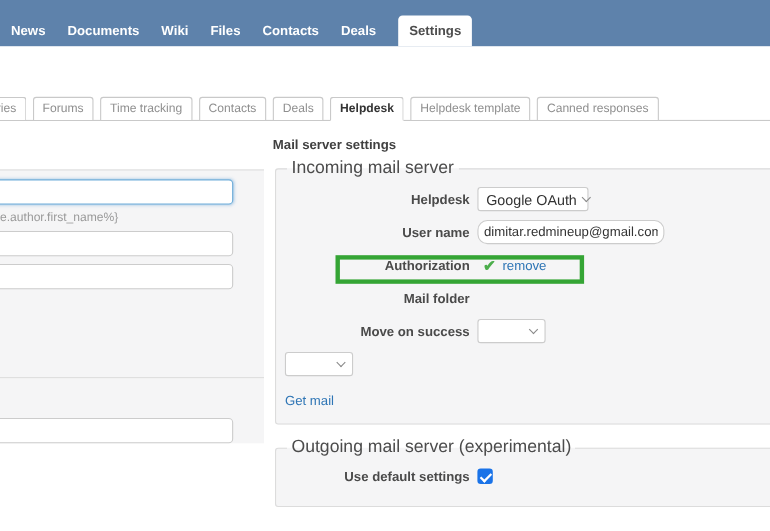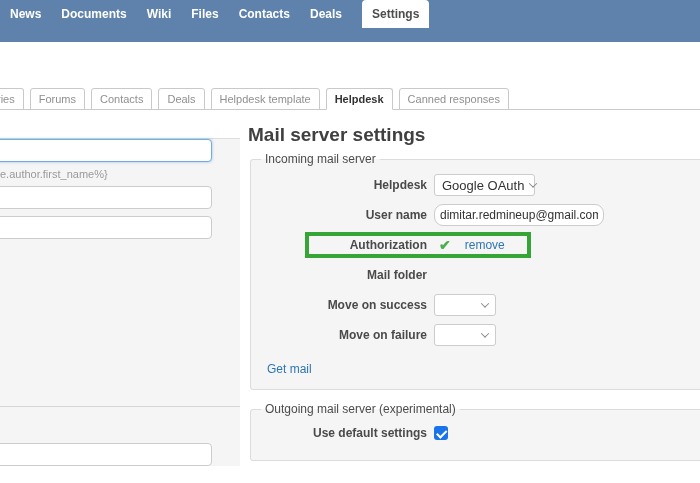--- a/index.html
+++ b/index.html
@@ -9,20 +9,21 @@
     background: #ffffff;
     color: #333;
     position: relative;
   }
 
   
   .topnav {
     height: 42px;
     background: #5e82ab;
     display: flex;
+    align-items: flex-end;
     padding-left: 10px;
   }
   .topnav .nav-item {
     color: #fff;
     font-size: 12px;
     font-weight: bold;
     height: 28px;
     line-height: 28px;
     margin-right: 20px;
     cursor: pointer;
@@ -71,25 +72,26 @@
     font-weight: bold;
     border-bottom: 1px solid #fff;
   }
 
   
   .content { display: flex; height: 373px; }
 
   
   .left-pane { width: 240px; flex: 0 0 240px; position: relative; }
   .left-box1 {
-    margin-top: 28px;
-    height: 269px;
+    margin-top: 44px;
+    height: 190px;
     background: #f5f5f6;
     border-top: 1px solid #dddddd;
     border-bottom: 1px solid #d6d6d6;
+    padding-top: 8px;
   }
   .left-box2 {
     height: 59px;
     background: #f5f5f6;
     padding-top: 36px;
   }
   .lf-input {
     display: block;
     width: 232px;
     margin-left: -20px;
@@ -112,34 +114,34 @@
     color: #9a9a9a;
     margin: 6px 0 6px 0;
     white-space: nowrap;
     overflow: hidden;
   }
   .lf-gap { height: 7px; }
 
   
   .main-pane { flex: 1 1 auto; min-width: 0; position: relative; }
   .page-title {
-    font-size: 19px;
+    font-size: 12px;
     font-weight: bold;
     color: #404040;
     margin: 14px 0 0 8px;
   }
   fieldset.box {
     margin: 6px -15px 0 10px;
     border: 1px solid #dcdcdc;
     border-radius: 3px;
     background: #f5f5f6;
     padding: 4px 0 10px 8px;
   }
   fieldset.box legend {
-    font-size: 12px;
+    font-size: 16px;
     color: #4c4c4c;
     padding: 0 4px;
     margin-left: 2px;
   }
   .setting-row { display: flex; align-items: center; height: 30px; }
   .row-label {
     width: 168px;
     flex: 0 0 168px;
     text-align: right;
     font-size: 12px;
@@ -189,21 +191,20 @@
     font-size: 14px;
     font-weight: bold;
     margin: 0 6px 0 5px;
     line-height: 1;
   }
   a.link {
     color: #2e75b5;
     font-size: 12px;
     text-decoration: none;
     cursor: pointer;
-    margin-left: 8px;
   }
   .get-mail-row { margin: 9px 0 2px 0; }
 
   .annotation-box {
     position: absolute;
     left: 65px;
     top: 122px;
     width: 226px;
     height: 26px;
     border: 4px solid #35a535;
@@ -238,24 +239,25 @@
   <span class="nav-item">Wiki</span>
   <span class="nav-item">Files</span>
   <span class="nav-item">Contacts</span>
   <span class="nav-item">Deals</span>
   <span class="nav-item active">Settings</span>
 </div>
 
 <div class="subtabs">
   <span class="subtab cut">ries</span>
   <span class="subtab">Forums</span>
+  <span class="subtab">Time tracking</span>
   <span class="subtab">Contacts</span>
   <span class="subtab">Deals</span>
+  <span class="subtab active">Helpdesk</span>
   <span class="subtab">Helpdesk template</span>
-  <span class="subtab active">Helpdesk</span>
   <span class="subtab">Canned responses</span>
 </div>
 
 <div class="content">
 
   <div class="left-pane">
     <div class="left-box1">
       <input class="lf-input focused" type="text" value="" style="">
       <div class="lf-hint">e.author.first_name%}</div>
       <input class="lf-input" type="text" value="" style="">
@@ -301,21 +303,20 @@
 
       <div class="setting-row">
         <span class="row-label">Move on success</span>
         <div class="select w-small">
           <span></span>
           <span class="chev"></span>
         </div>
       </div>
 
       <div class="setting-row">
-        <span class="row-label">Move on failure</span>
         <div class="select w-small">
           <span></span>
           <span class="chev"></span>
         </div>
       </div>
 
       <div class="get-mail-row">
         <a class="link">Get mail</a>
       </div>
     </fieldset>

